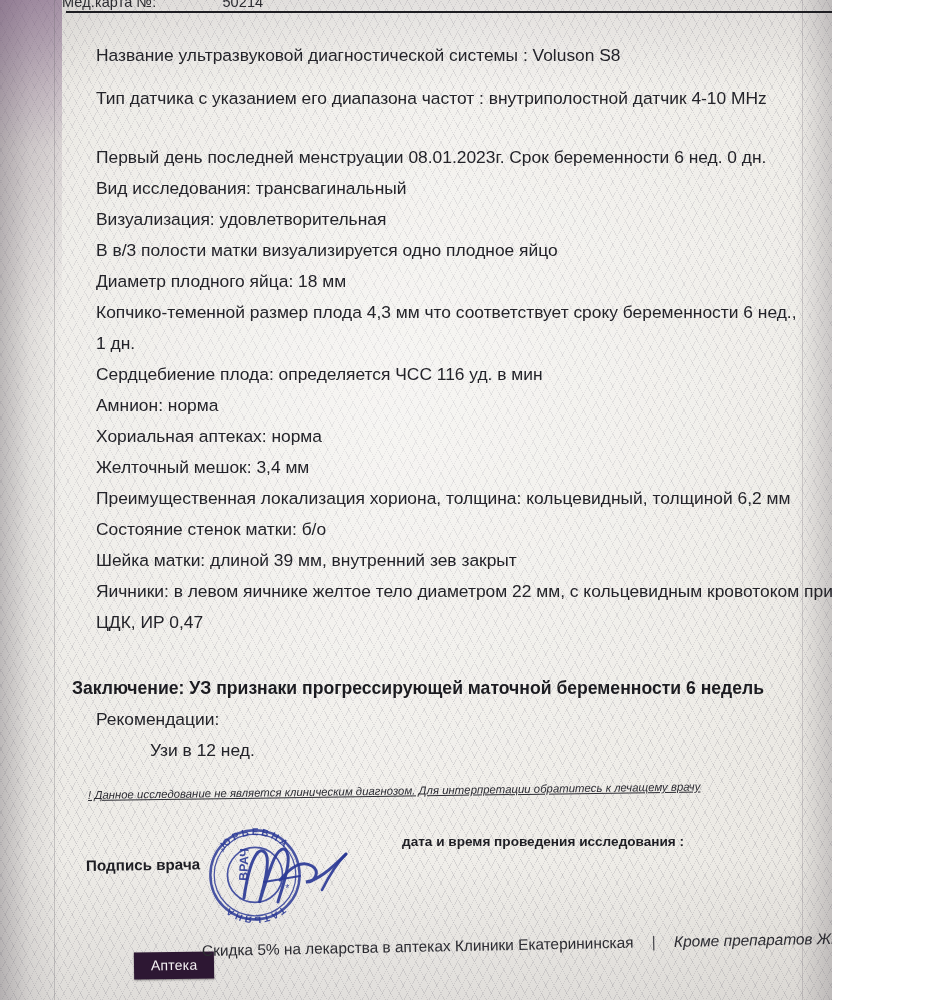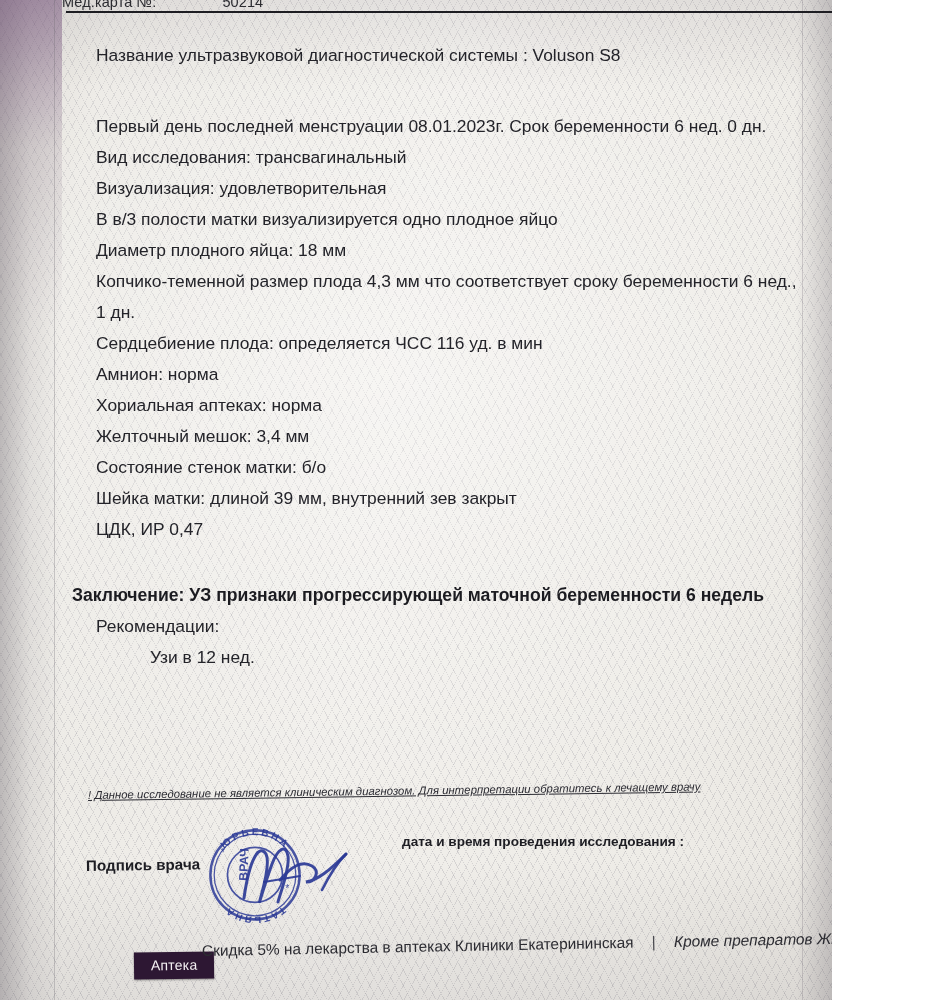--- a/index.html
+++ b/index.html
@@ -247,36 +247,39 @@
       <span>Мед.карта №:</span>
       <span class="header-num">50214</span>
     </div>
   </div>
   <div class="header-rule"></div>
 
   <div class="body">
 
     <div class="line">Название ультразвуковой диагностической системы : Voluson S8</div>
     <div class="gap-sm"></div>
+    <div class="line">Тип датчика с указанием его диапазона частот :  внутриполостной датчик 4-10 MHz</div>
 
     <div class="gap-md"></div>
 
     <div class="line">Первый день последней менструации 08.01.2023г. Срок беременности 6 нед. 0 дн.</div>
     <div class="line">Вид исследования: трансвагинальный</div>
     <div class="line">Визуализация:  удовлетворительная</div>
     <div class="line">В в/3 полости матки  визуализируется одно плодное яйцо</div>
     <div class="line">Диаметр плодного яйца: 18 мм</div>
     <div class="line">Копчико-теменной размер плода  4,3  мм     что соответствует сроку беременности 6 нед.,</div>
     <div class="line">1 дн.</div>
     <div class="line">Сердцебиение плода:  определяется    ЧСС  116  уд. в мин</div>
     <div class="line">Амнион: норма</div>
     <div class="line">Хориальная аптеках:   норма</div>
     <div class="line">Желточный мешок:   3,4 мм</div>
+    <div class="line">Преимущественная локализация хориона, толщина: кольцевидный, толщиной 6,2 мм</div>
     <div class="line">Состояние стенок матки:  б/о</div>
     <div class="line">Шейка матки:   длиной  39 мм, внутренний зев закрыт</div>
+    <div class="line">Яичники:  в левом яичнике желтое тело  диаметром 22 мм, с кольцевидным кровотоком при</div>
     <div class="line">ЦДК, ИР 0,47</div>
 
     <div class="gap-lg"></div>
 
     <div class="conclusion">Заключение:  УЗ признаки прогрессирующей маточной беременности  6 недель</div>
     <div class="line">Рекомендации:</div>
     <div class="line indent">Узи в  12 нед.</div>
 
   </div>
 

